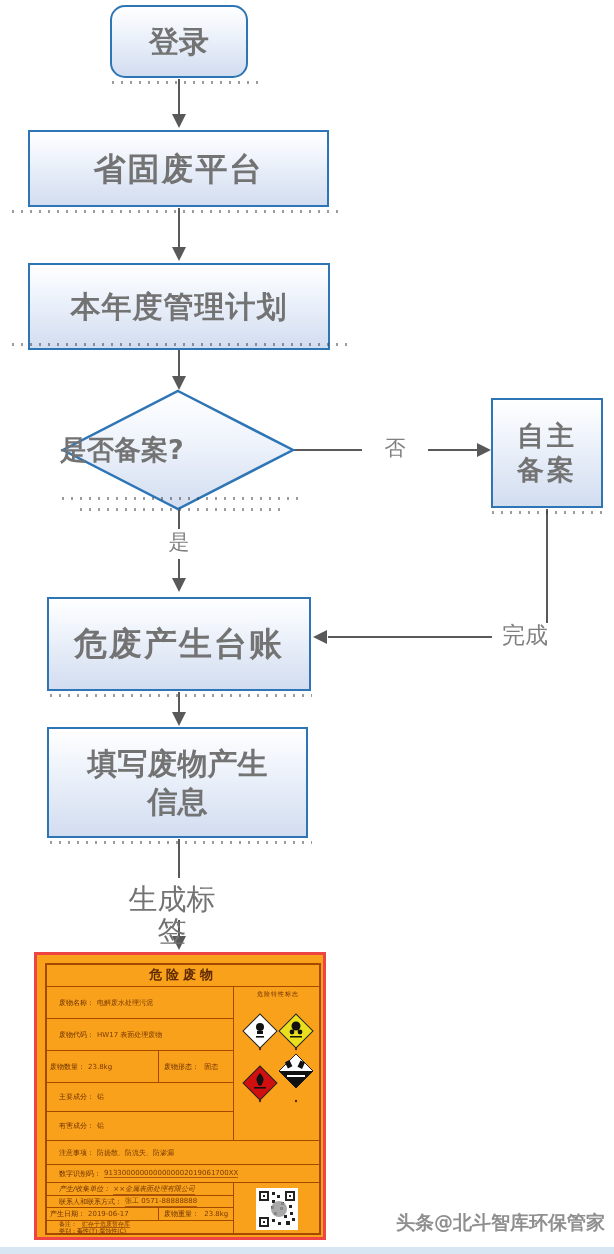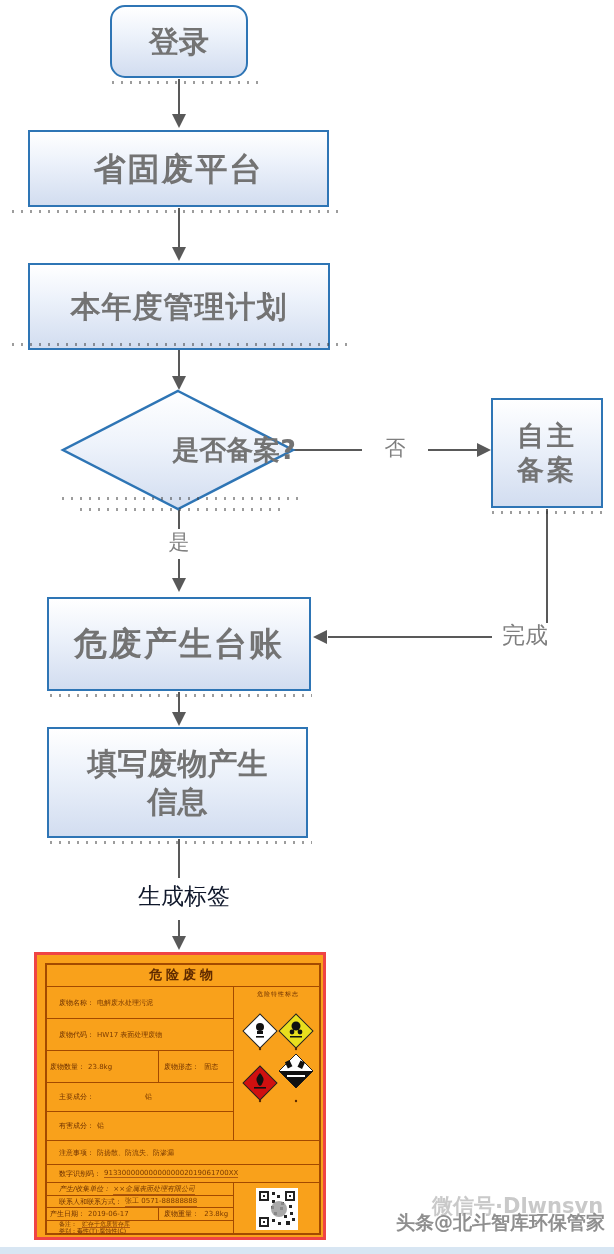--- a/index.html
+++ b/index.html
@@ -12,29 +12,29 @@
         color:#737373;font-weight:bold;text-align:center;line-height:1.25;}
   .rounded{border-radius:15px;}
   .n-login{left:110px;top:5px;width:138px;height:73px;font-size:30px;}
   .n-platform{left:28px;top:130px;width:301px;height:77px;font-size:32px;letter-spacing:2px;}
   .n-plan{left:28px;top:263px;width:302px;height:87px;font-size:30px;letter-spacing:1px;}
   .n-self{left:491px;top:398px;width:112px;height:110px;font-size:27px;letter-spacing:3px;}
   .n-ledger{left:47px;top:597px;width:264px;height:94px;font-size:33px;letter-spacing:2px;}
   .n-fill{left:47px;top:727px;width:261px;height:111px;font-size:30px;}
   .diamond-wrap{position:absolute;left:60px;top:388px;width:236px;height:124px;}
   .diamond-text{position:absolute;left:60px;top:388px;width:236px;height:124px;display:flex;
-        align-items:center;justify-content:flex-end;color:#737373;font-weight:bold;font-size:27px;}
+        align-items:center;justify-content:flex-start;color:#737373;font-weight:bold;font-size:27px;}
   
   .edges{position:absolute;left:0;top:0;width:614px;height:1254px;pointer-events:none;}
   
   .edge-label{position:absolute;color:#7f7f7f;font-size:21px;text-align:center;background:#ffffff;line-height:1.1;}
   .el-no{left:362px;top:437px;width:66px;}
   .el-yes{left:160px;top:531px;width:38px;}
   .el-done{left:492px;top:623px;width:66px;font-size:23px;}
-  .el-gen{left:132px;top:884px;width:104px;font-size:23px;background:transparent;color:#0f172a;}
+  .el-gen{left:120px;top:884px;width:104px;font-size:29px;background:transparent;color:#737373;}
   
   .ticks{position:absolute;height:3px;opacity:.5;
          background:repeating-linear-gradient(90deg,#3a3a3a 0 2px,transparent 2px 9px);}
   
   .card{position:absolute;left:34px;top:952px;width:292px;height:288px;background:#f9a11b;
         border:3px solid #ef4444;box-sizing:border-box;}
   .card-frame{position:absolute;left:8px;top:8px;width:276px;height:272px;
         border:2px solid #a34a00;box-sizing:border-box;}
   .card-title{position:absolute;left:8px;top:8px;width:276px;height:24px;box-sizing:border-box;
         border-bottom:1px solid #a34a00;display:flex;align-items:center;justify-content:center;
@@ -161,21 +161,21 @@
     <div class="crow" style="top:96px;width:188px;height:32px;padding-left:0;">
       <span class="cell-div" style="width:114px;padding-left:5px;">
         <span class="fz">废物数量：</span>
         <span class="val fz">23.8kg</span>
       </span>
       <span style="padding-left:5px;">
         <span class="fz">废物形态：</span>
         <span class="val fz">固态</span>
       </span>
     </div>
-    <div class="crow" style="top:128px;width:188px;height:29px;gap:48px;">
+    <div class="crow" style="top:128px;width:188px;height:29px;">
       <span class="fz">主要成分：</span>
       <span class="val fz">铅</span>
     </div>
     <div class="crow" style="top:157px;width:188px;height:29px;">
       <span class="fz">有害成分：</span>
       <span class="val fz">铅</span>
     </div>
 
     <div class="hz-panel" style="border-left:1px solid #a34a00;">
       <div class="hz-head fz">危险特性标志</div>
@@ -278,17 +278,16 @@
             <rect x="22" y="34" width="3" height="3"></rect>
             <rect x="30" y="33" width="4" height="4"></rect>
           <rect x="36" y="30" width="3" height="3"></rect>
             <rect x="24" y="19" width="3" height="3"></rect>
         </g>
         <circle cx="23" cy="21" r="8" fill="#9a9a9a" opacity="0.85"></circle>
       </svg>
     </div>
   </div>
 
-  <div class="wm wm-faint">微信号·Dlwnsvn</div>
   <div class="wm wm-main">头条@北斗智库环保管家</div>
 
   <div class="bottom-strip"></div>
 </div>
 
 </body></html>

